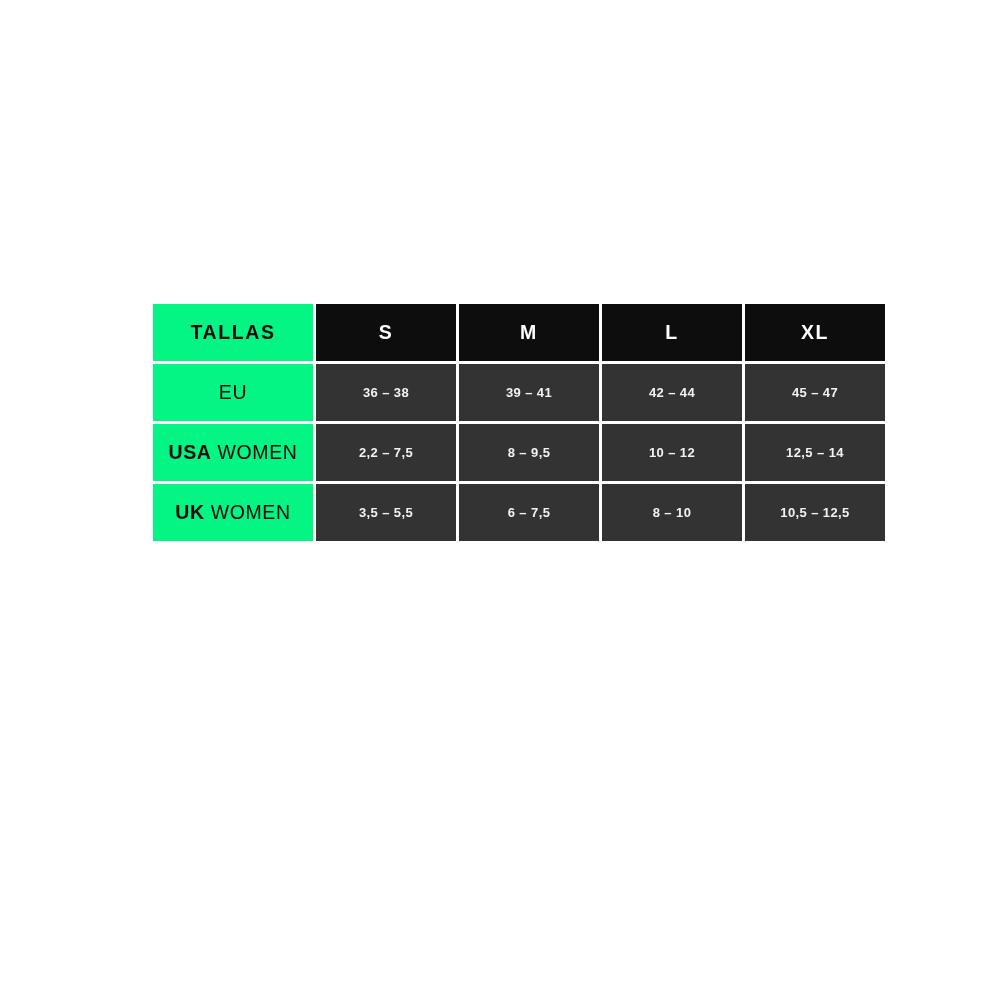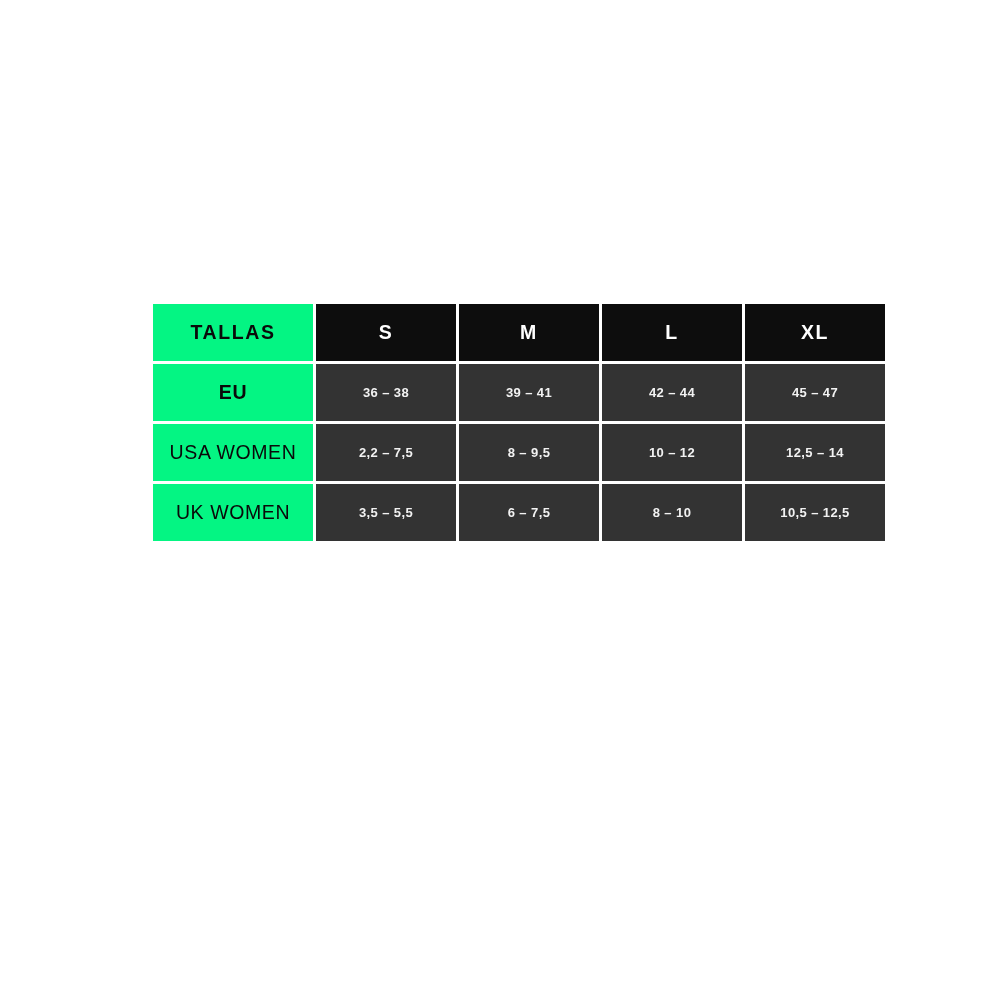--- a/index.html
+++ b/index.html
@@ -50,22 +50,22 @@
   col.c-size  { width: 140px; }
 
   
   .cell-label {
     background: #04f583;
     color: #0a0a0a;
     font-size: 19.5px;
     font-weight: 400;
     letter-spacing: 0.6px;
   }
-  .cell-label .bold { font-weight: 400; }
-  .cell-label.all-bold { font-weight: 700; }
+  .cell-label .bold { font-weight: 700; }
+  .cell-label.all-bold { font-weight: 400; }
 
   
   .cell-corner {
     background: #04f583;
     color: #0a0a0a;
     font-size: 19.5px;
     font-weight: 700;
     letter-spacing: 1.6px;
   }
 

